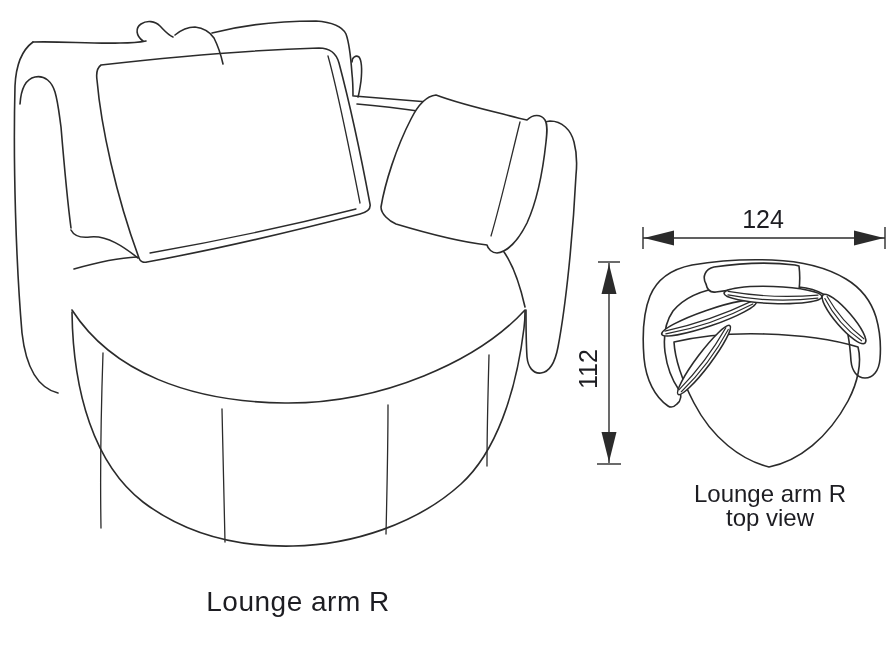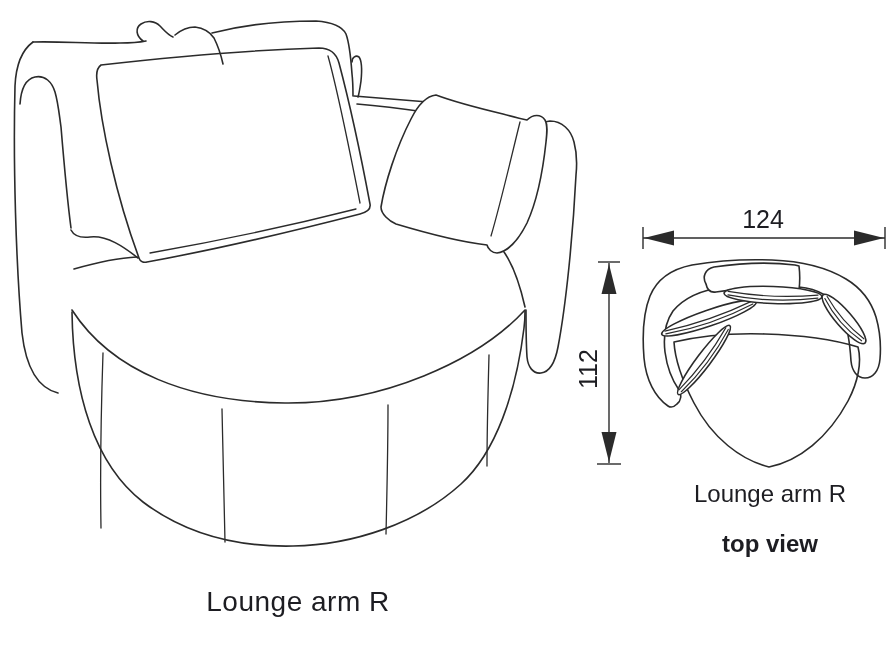--- a/index.html
+++ b/index.html
@@ -126,17 +126,17 @@
       <polygon points="609,264 601.5,294 616.5,294"></polygon>
       <polygon points="609,462 601.5,432 616.5,432"></polygon>
     </g>
   </svg>
 
   <div class="lbl dimnum" style="left:763px;top:219px;">124</div>
 
   <div class="lbl dimnum rot" style="left:588px;top:369px;">112</div>
 
   <div class="lbl cap-top" style="left:770px;top:494px;">Lounge arm R</div>
-  <div class="lbl cap-top" style="left:770px;top:544px;font-weight:bold;">top view</div>
+  <div class="lbl cap-top" style="left:770px;top:518px;">top view</div>
 
   <div class="lbl cap-main" style="left:298px;top:602px;">Lounge arm R</div>
 
 </div>
 
 </body></html>

